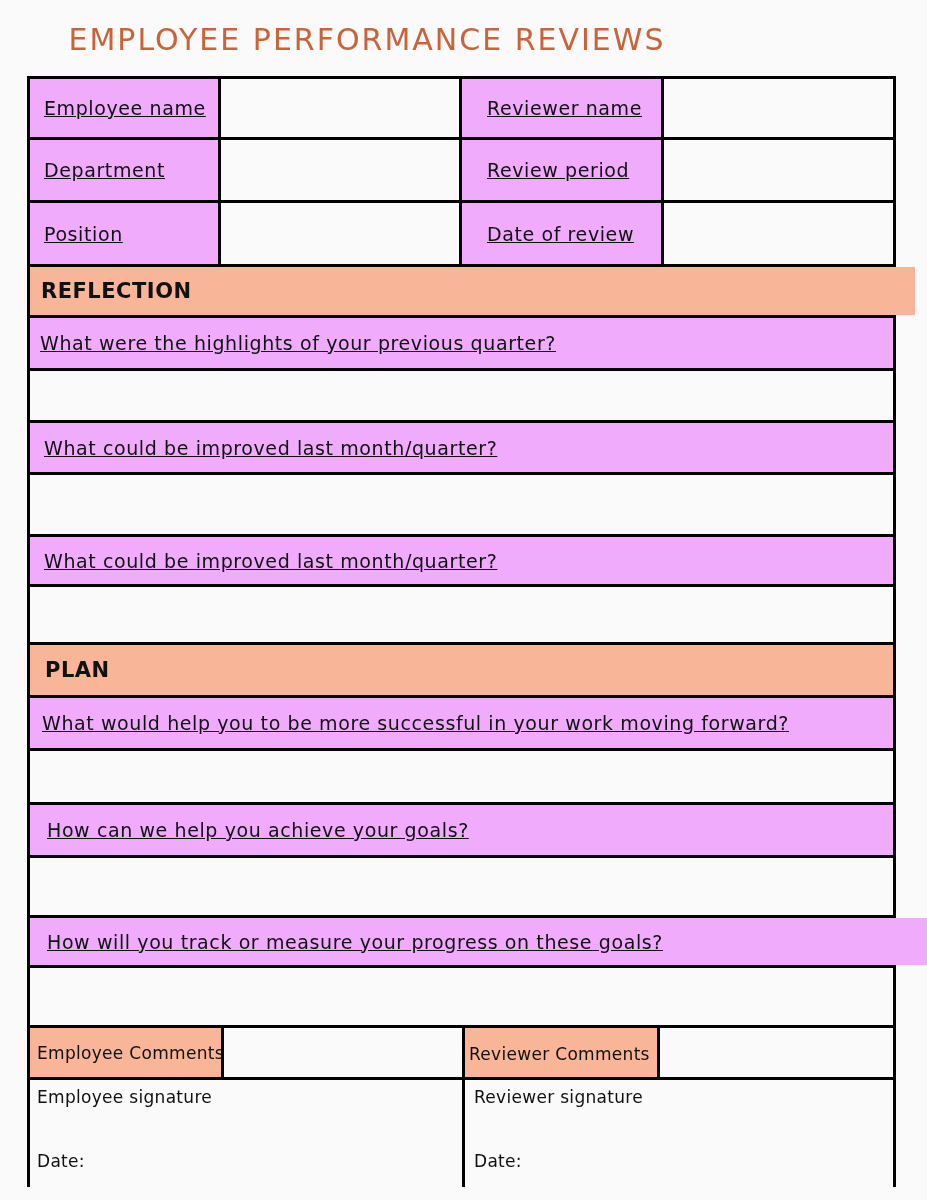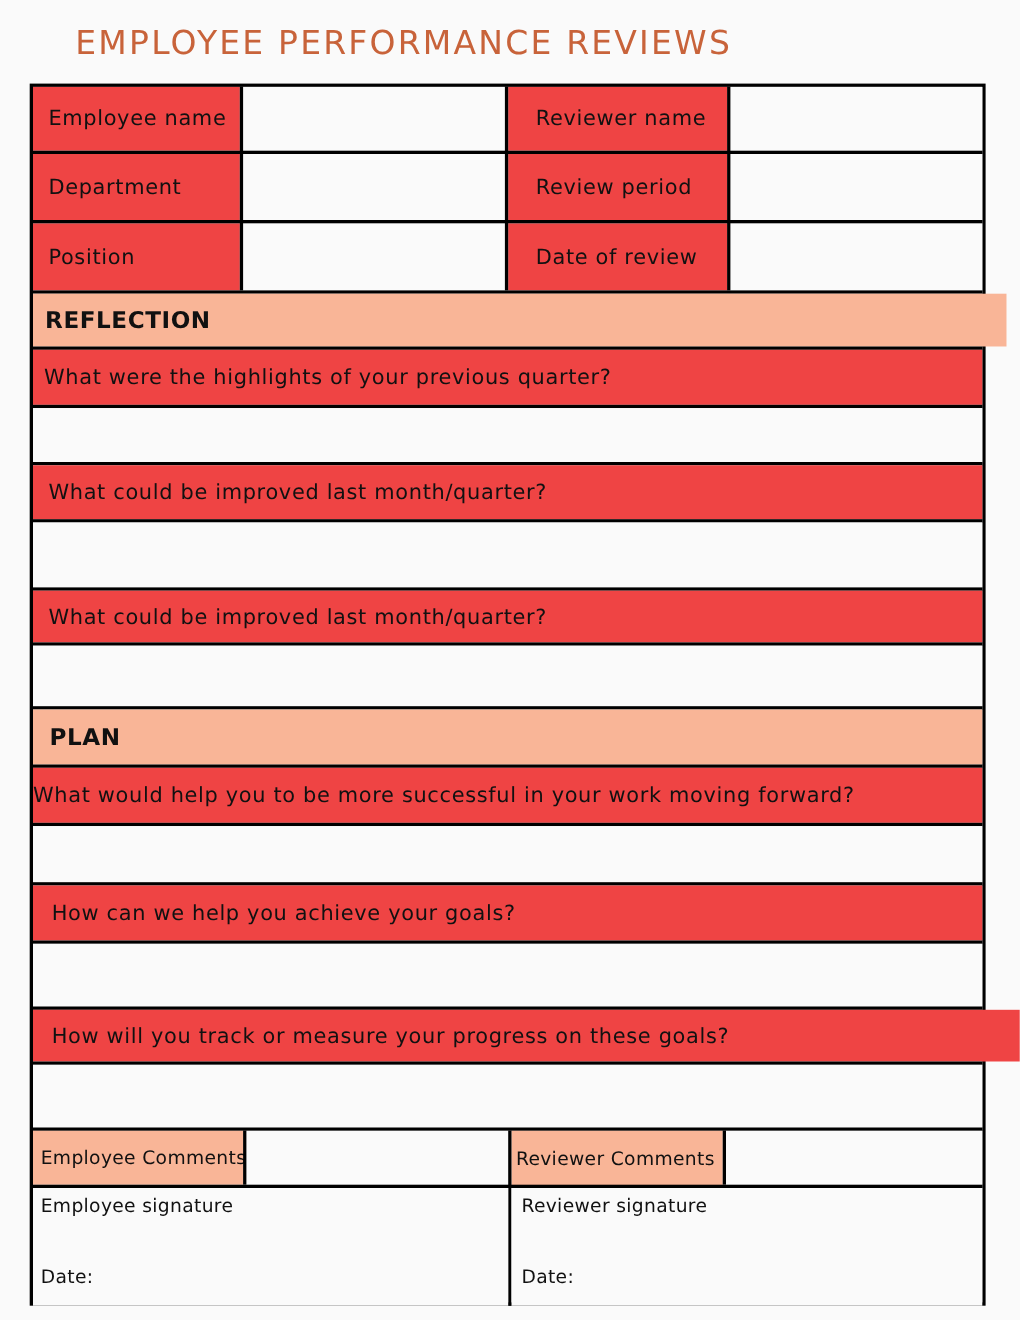--- a/index.html
+++ b/index.html
@@ -22,21 +22,21 @@
   .form {
     position: absolute; left: 27px; top: 76px;
     width: 869px; height: 1111px;
     box-sizing: border-box;
     border: 3px solid #000;
   }
   .cell {
     position: absolute; box-sizing: border-box;
     display: flex; align-items: center;
   }
-  .label { background: #ef4444; }
+  .label { background: #f0abfc; text-decoration: underline; }
   .blank { background: #fafafa; }
   .band { background: #f9b597; }
   .hline { position: absolute; left: 0; width: 100%; height: 3px; background: #000; }
   .vline { position: absolute; width: 3px; background: #000; }
   .txt { font-size: 19px; letter-spacing: 0.6px; white-space: nowrap; }
   .txt-sm { font-size: 17px; letter-spacing: 0.3px; white-space: nowrap; }
   .band-title { font-weight: bold; font-size: 21px; letter-spacing: 0.5px; }
   .sig { position: absolute; font-size: 17px; letter-spacing: 0.3px; white-space: nowrap; }
 </style>
 </head>
@@ -104,21 +104,21 @@
   </div>
   <div class="hline" style="top:505px;"></div>
   <div class="cell blank" style="left:0;top:508px;width:863px;height:55px;"></div>
   <div class="hline" style="top:563px;"></div>
 
   <div class="cell band" style="left:0;top:566px;width:863px;height:50px;padding-left:15px;">
     <span class="band-title">PLAN</span>
   </div>
   <div class="hline" style="top:616px;"></div>
 
-  <div class="cell label" style="left:0;top:619px;width:863px;height:50px;padding-left:0;">
+  <div class="cell label" style="left:0;top:619px;width:863px;height:50px;padding-left:12px;">
     <span class="txt">What would help you to be more successful in your work moving forward?</span>
   </div>
   <div class="hline" style="top:669px;"></div>
   <div class="cell blank" style="left:0;top:672px;width:863px;height:51px;"></div>
   <div class="hline" style="top:723px;"></div>
 
   <div class="cell label" style="left:0;top:726px;width:863px;height:50px;padding-left:17px;">
     <span class="txt">How can we help you achieve your goals?</span>
   </div>
   <div class="hline" style="top:776px;"></div>

